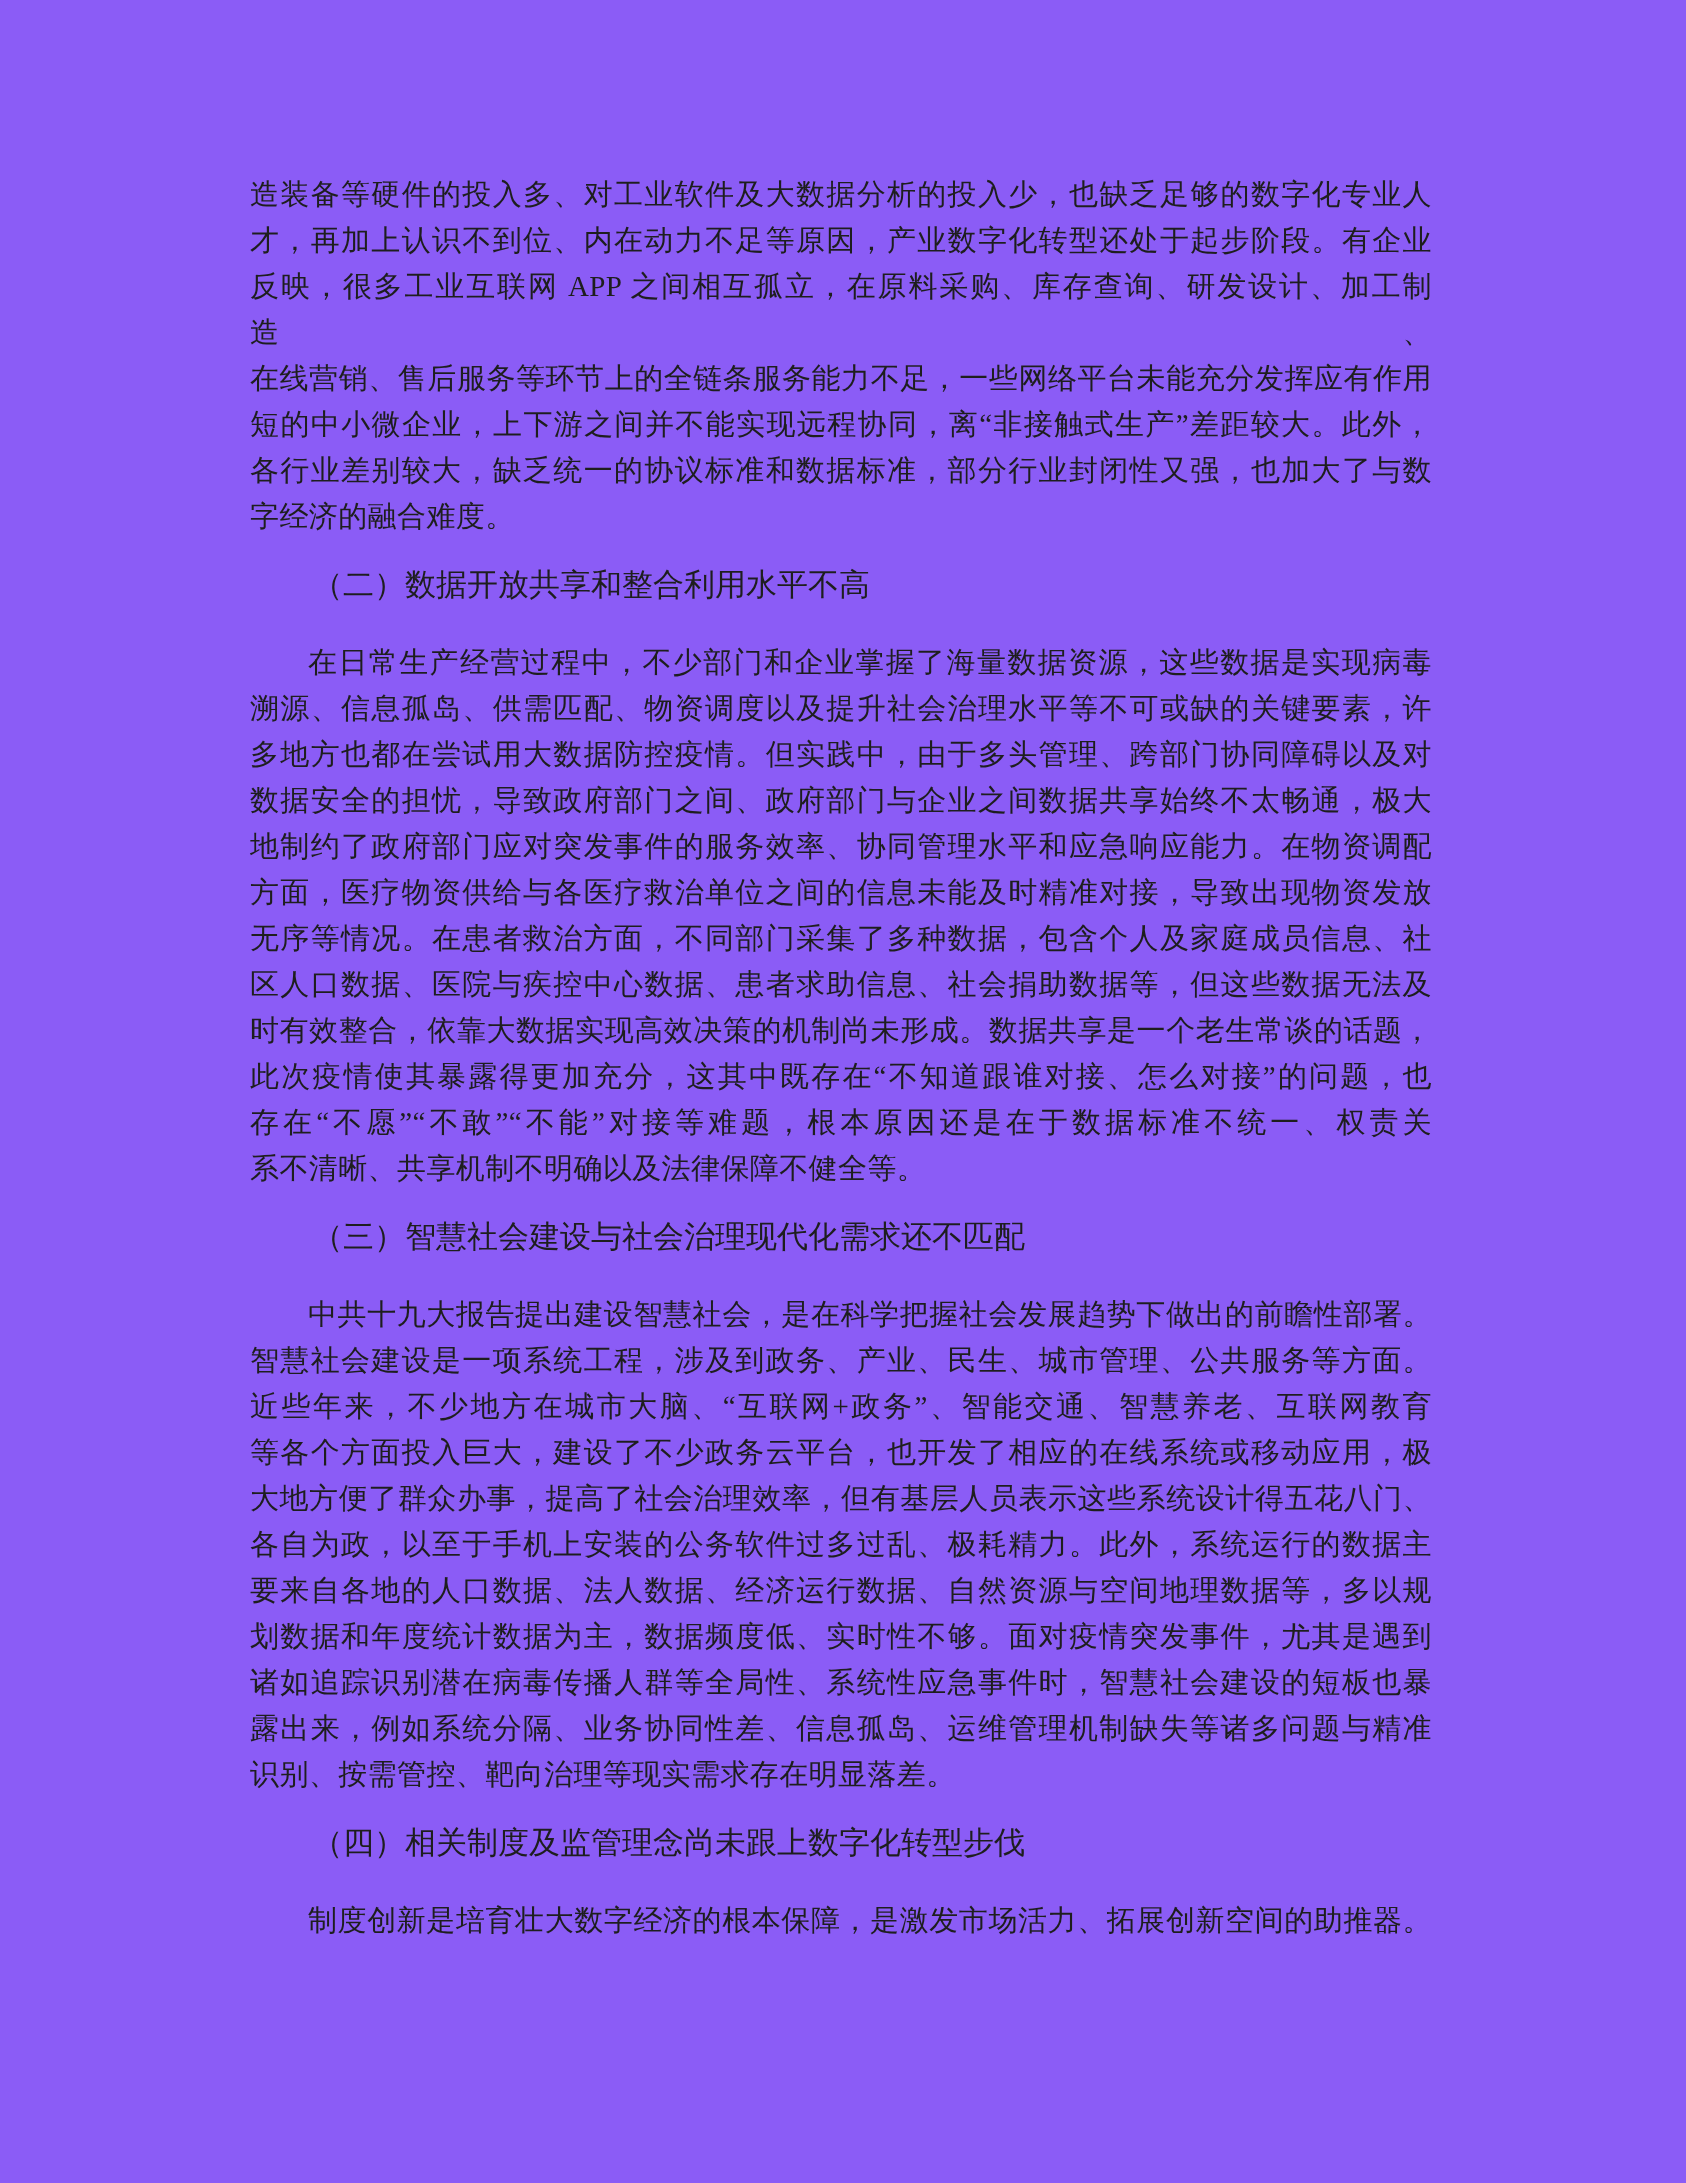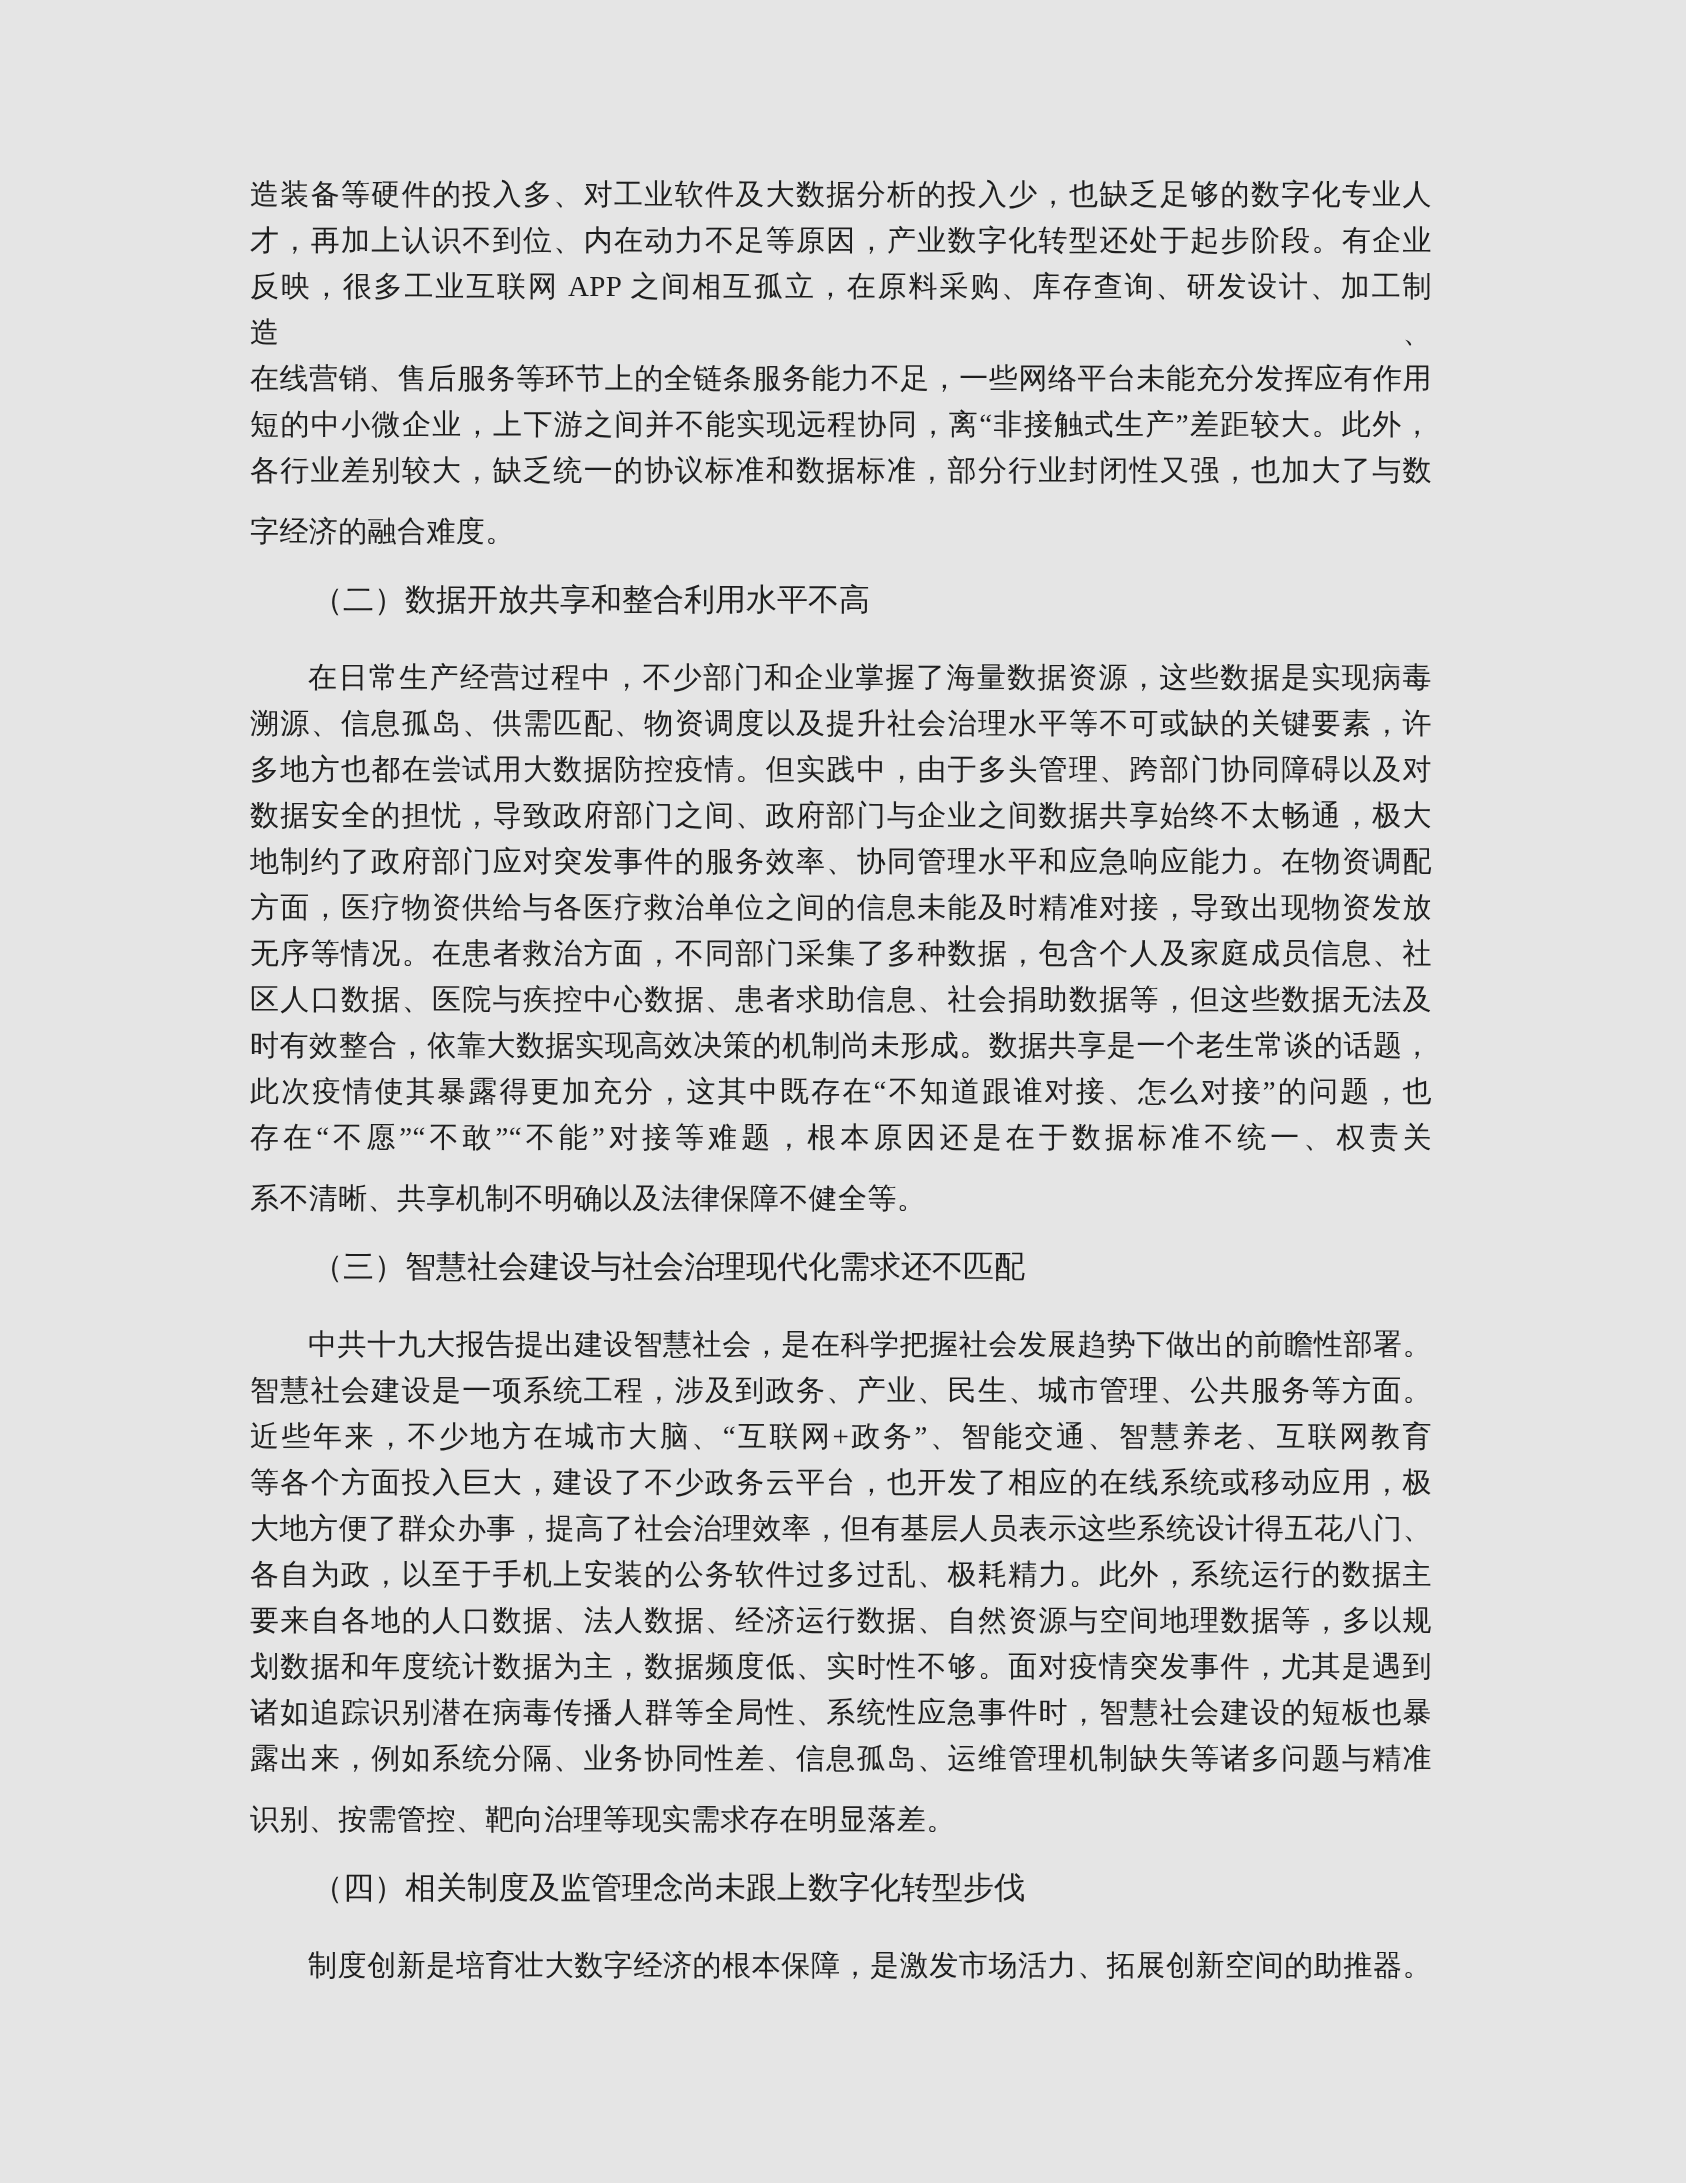--- a/index.html
+++ b/index.html
@@ -4,21 +4,21 @@
 <style>
   html, body {
     margin: 0;
     padding: 0;
     background: #ffffff;
   }
   .page {
     position: relative;
     width: 1687px;
     height: 2183px;
-    background: #e5e5e5;
+    background: #8b5cf6;
     overflow: hidden;
     font-family: "Liberation Serif", "DejaVu Serif", serif;
   }
   .content {
     position: absolute;
     left: 250px;
     top: 171px;
     width: 1182px;
     color: #1e1e1e;
     font-size: 29px;
@@ -28,21 +28,20 @@
     padding: 0;
   }
   .doc-line {
     line-height: 46px;
     text-align: justify;
     text-align-last: justify;
     letter-spacing: 0.4px;
   }
   .doc-line.flush-left {
     text-align-last: left;
-    margin-top: 15px;
   }
   .doc-line.indent {
     text-indent: 2em;
     margin-top: 10px;
   }
   .heading {
     font-size: 31px;
     font-weight: normal;
     line-height: 46px;
     margin: 23px 0 31px 0;

